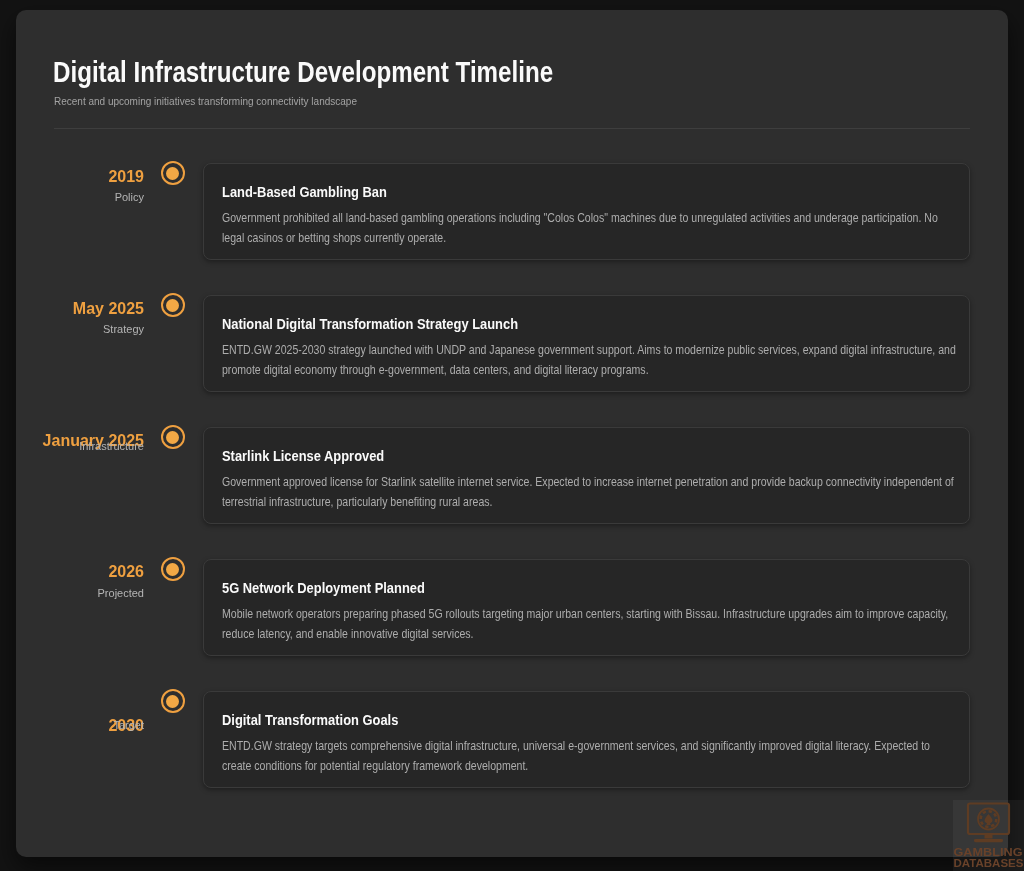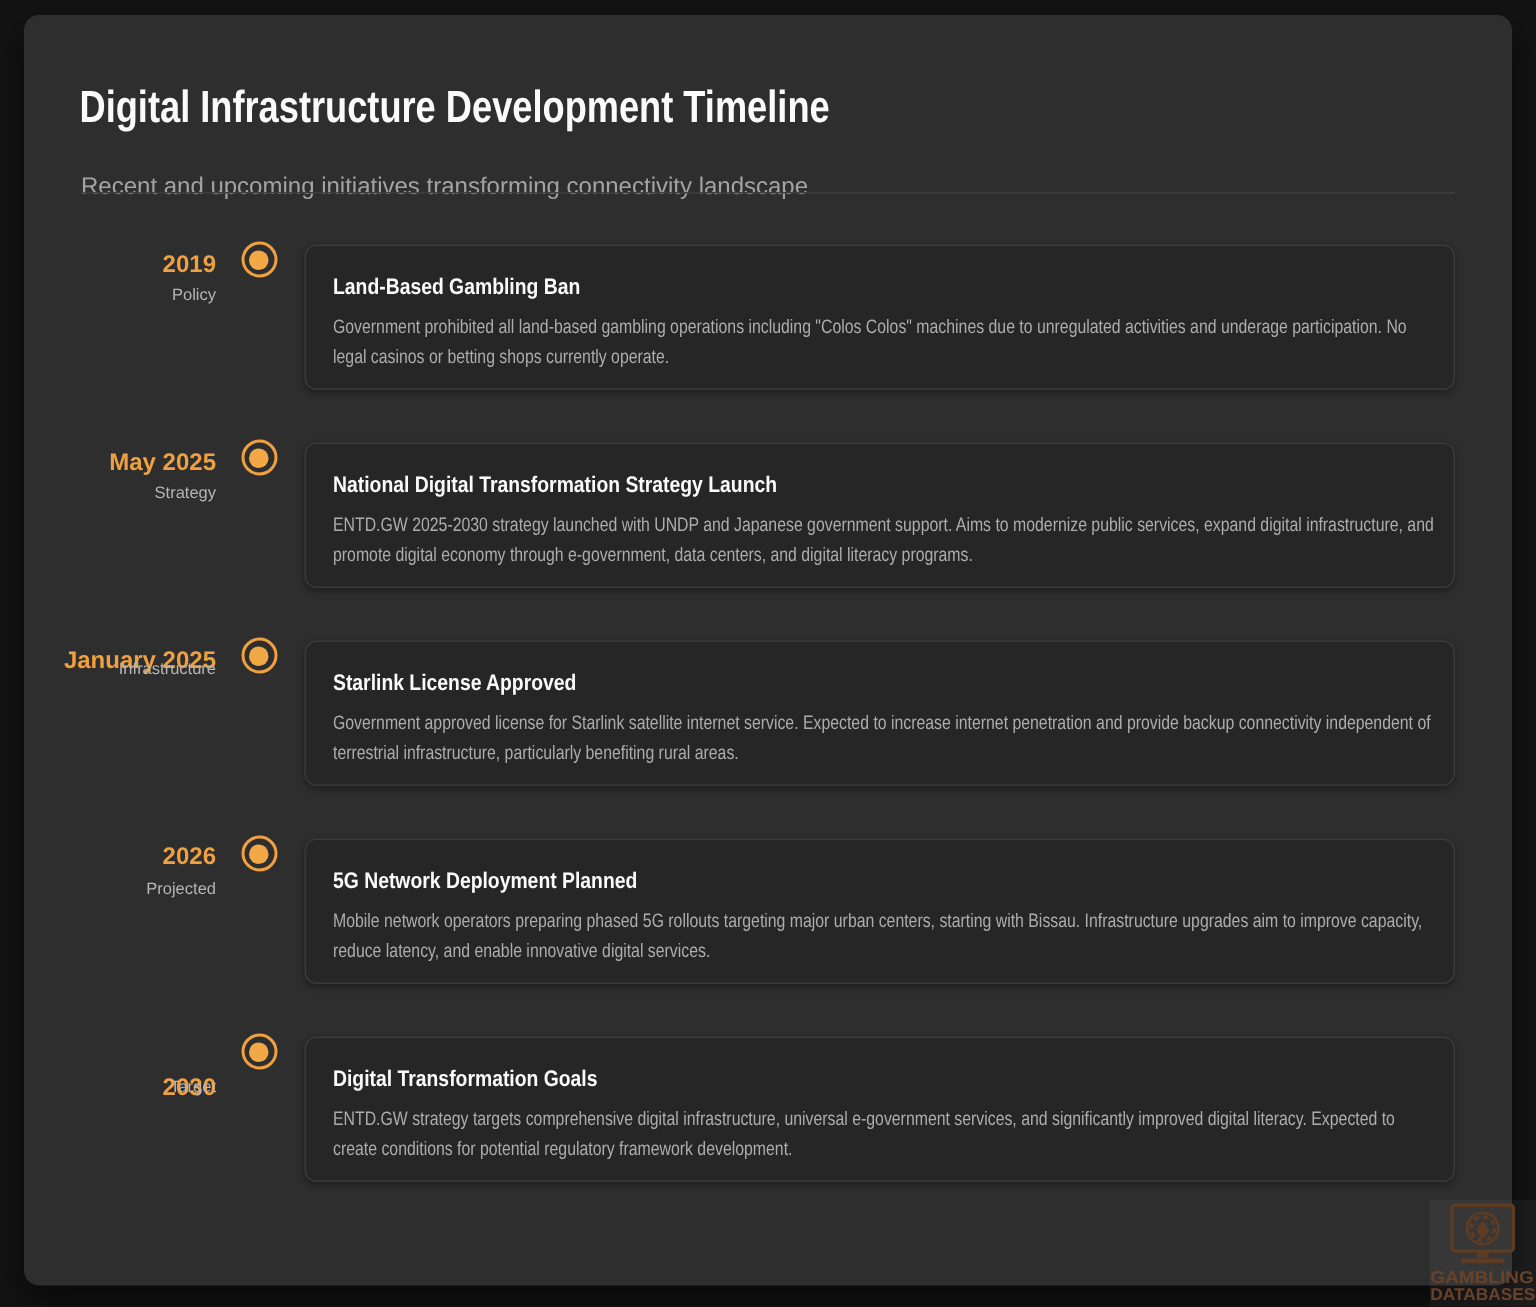--- a/index.html
+++ b/index.html
@@ -2,21 +2,21 @@
 <html><head>
 <meta charset="utf-8">
 <style>
   * { margin:0; padding:0; box-sizing:border-box; }
   html,body { width:1024px; height:871px; background:#131313; overflow:hidden;
     font-family:"Liberation Sans", sans-serif; }
   .panel { position:absolute; left:16px; top:10px; width:992px; height:847px;
     background:#2e2e2e; border-radius:10px; box-shadow:0 10px 25px rgba(0,0,0,.55); }
   .title { position:absolute; left:53px; top:56.5px; font-size:30px; font-weight:bold;
     color:#fafafa; line-height:1; transform:scaleX(.805); transform-origin:0 0; white-space:nowrap; }
-  .subtitle { position:absolute; left:54px; top:97px; font-size:16px; color:#a3a3a3; line-height:1; white-space:nowrap;margin-top:20px; }
+  .subtitle { position:absolute; left:54px; top:97px; font-size:10px; color:#a3a3a3; line-height:1; white-space:nowrap; }
   .hr { position:absolute; left:54px; top:128px; width:916px; height:1px; background:#3e3e3e; }
   .card { position:absolute; left:203px; width:767px; height:97px;
     background:#262626; border:1px solid #3a3a3a; border-radius:8px;
     box-shadow:0 2px 5px rgba(0,0,0,.35); }
   .ctitle { position:absolute; left:222px; font-size:15px; font-weight:bold; color:#fafafa;
     line-height:1; transform:scaleX(.86); transform-origin:0 0; white-space:nowrap; }
   .cdesc { position:absolute; left:222px; font-size:13px; color:#adadad; line-height:20.2px;
     transform:scaleX(.812); transform-origin:0 0; white-space:nowrap; }
   .year { position:absolute; right:880px; font-size:16px; font-weight:bold; color:#efa040;
     line-height:1; white-space:nowrap; }

